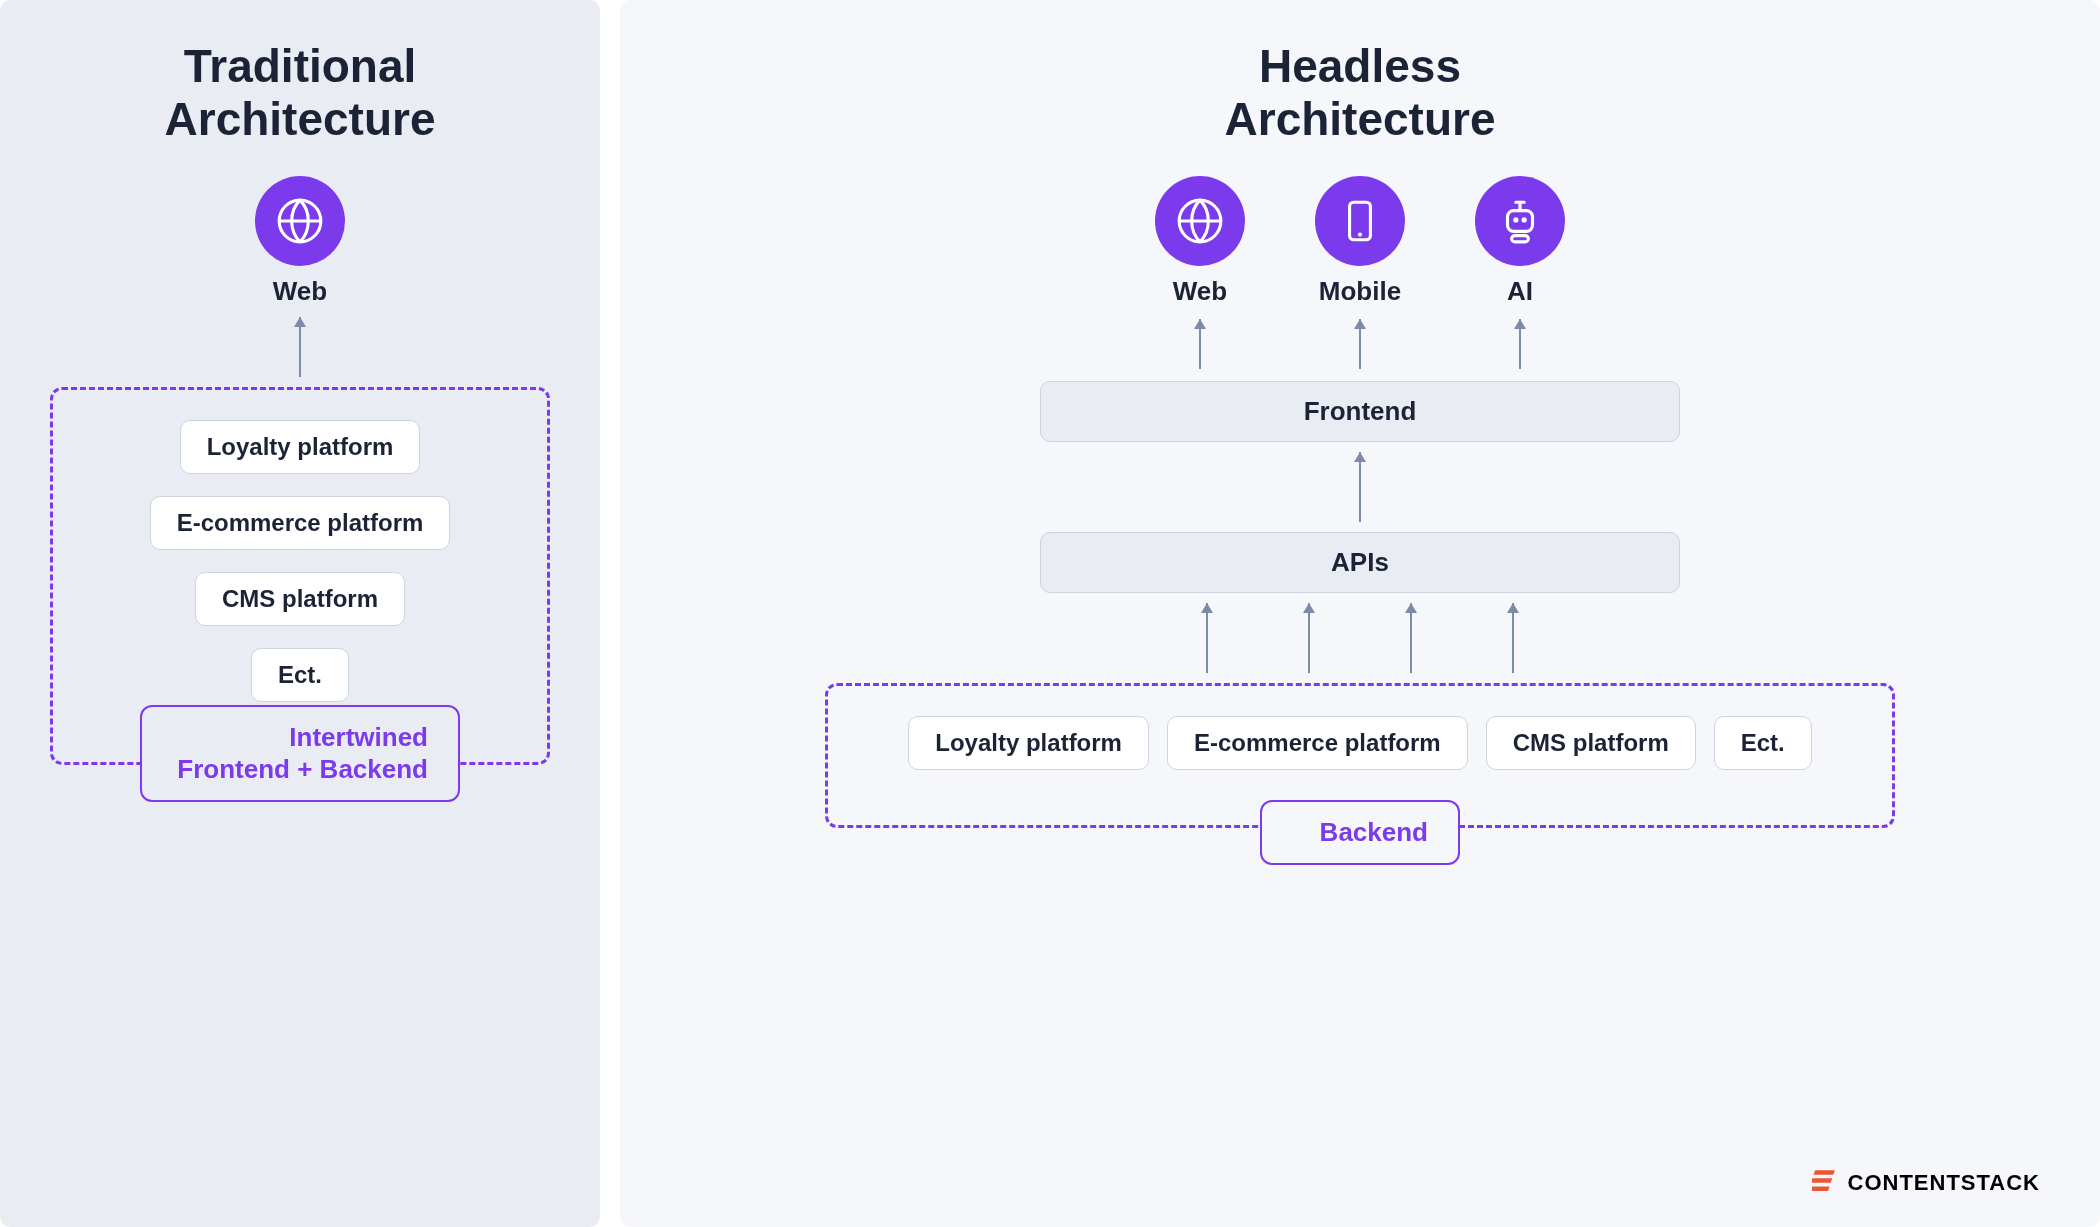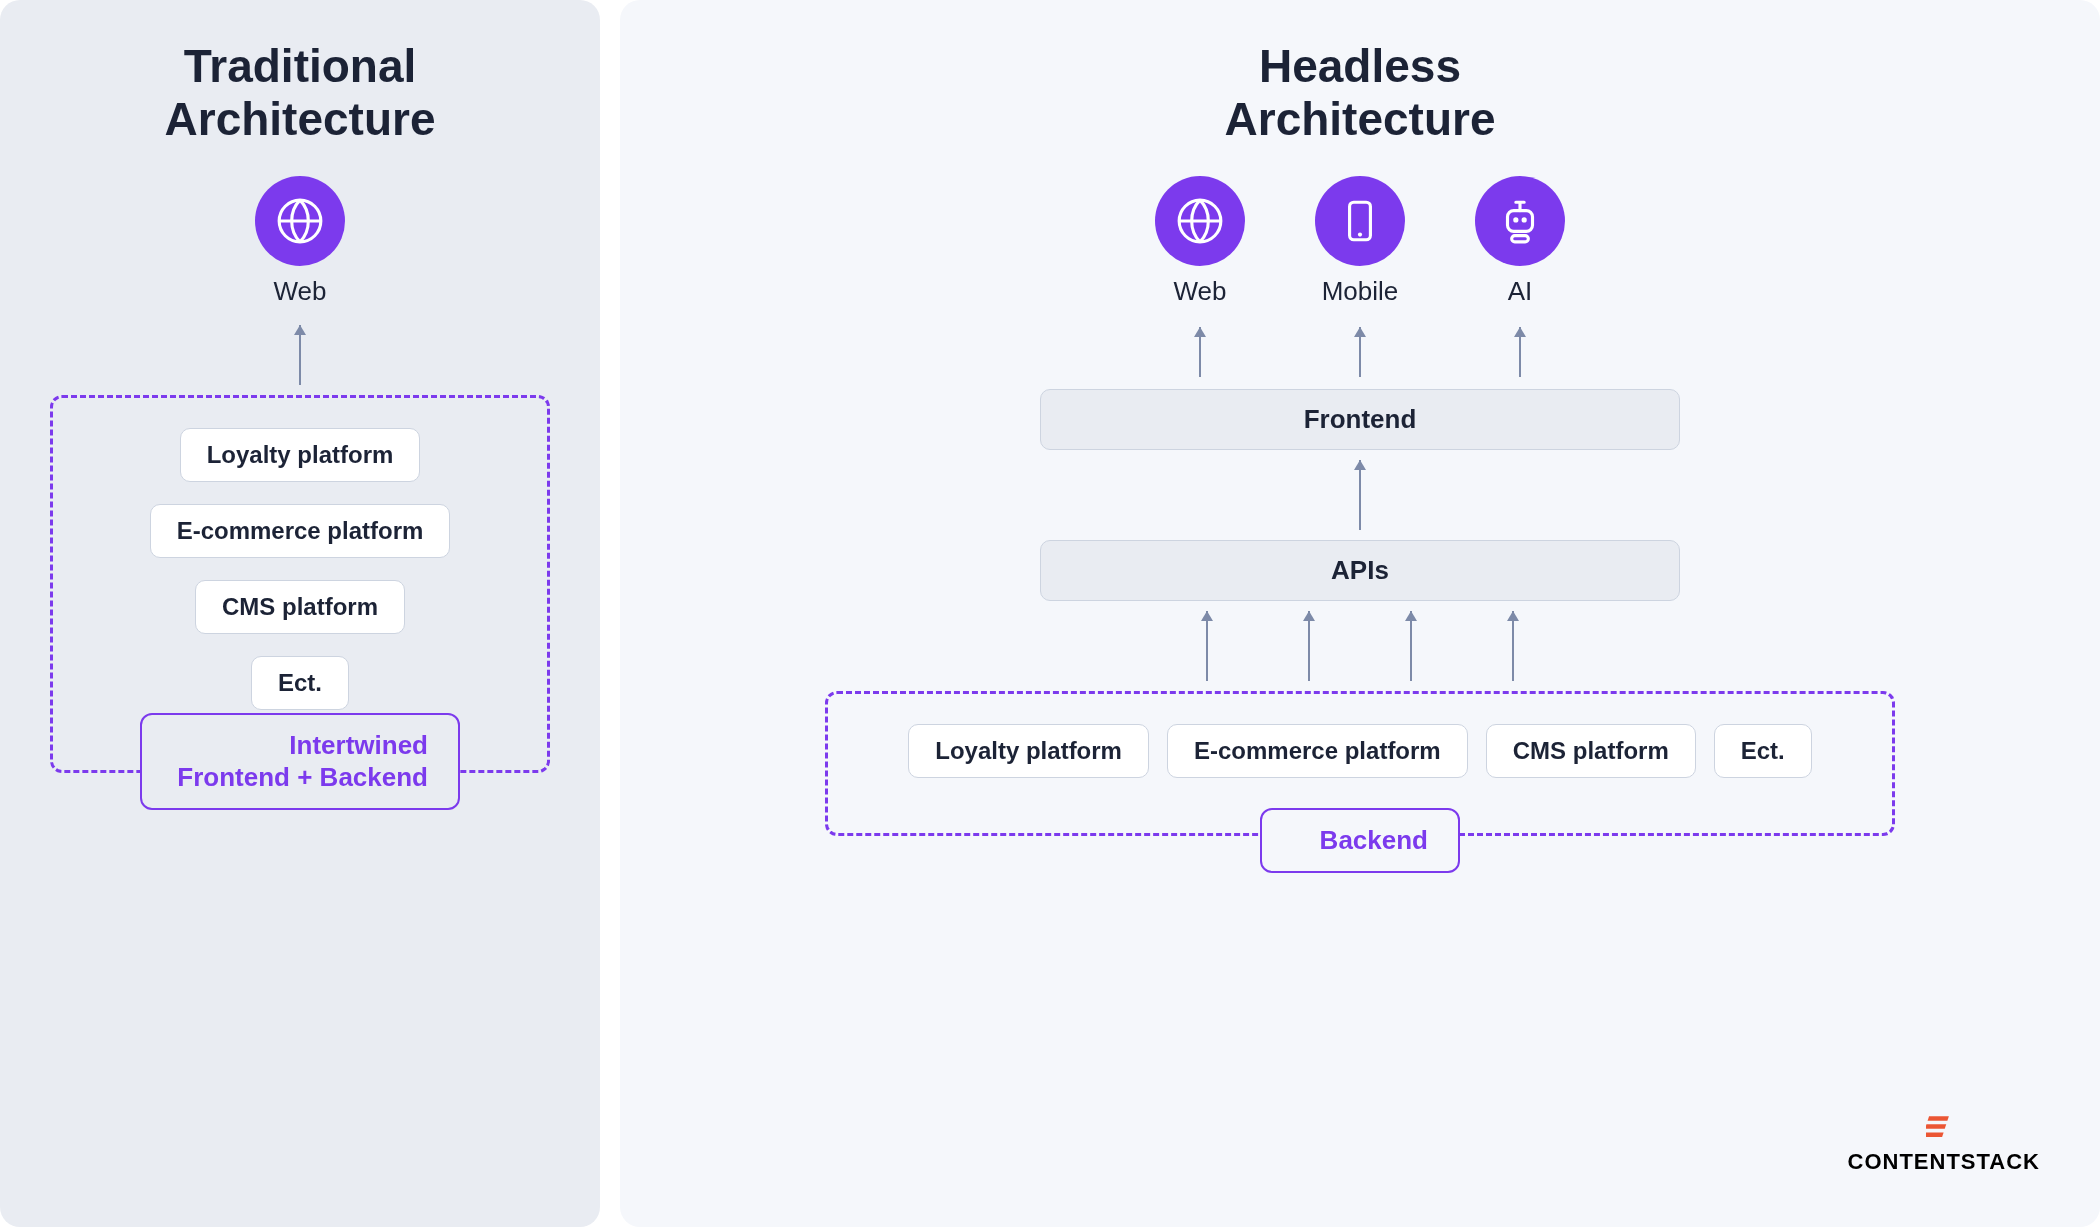--- a/index.html
+++ b/index.html
@@ -5,21 +5,21 @@
   * { box-sizing: border-box; margin: 0; padding: 0; }
   body {
     font-family: -apple-system, BlinkMacSystemFont, "Segoe UI", Helvetica, Arial, sans-serif;
     background: #ffffff;
     width: 2100px;
     height: 1227px;
     display: flex;
     position: relative;
   }
   .panel {
-    border-radius: 20px;
+    border-radius: 11px;
     padding: 40px 50px;
     display: flex;
     flex-direction: column;
     align-items: center;
   }
   .left-panel {
     background: #e9ecf2;
     width: 600px;
     height: 100%;
     margin-right: 20px;
@@ -44,23 +44,22 @@
     border-radius: 50%;
     background: #7c3aed;
     display: flex;
     align-items: center;
     justify-content: center;
     margin-bottom: 10px;
   }
   .icon-circle svg { width: 50px; height: 50px; stroke: #fff; fill: none; stroke-width: 3; }
   .channel-label {
     font-size: 26px;
-    font-weight: 400;
-    color: #1c2336;
-    margin-bottom: 8px;
+    font-weight: 700;
+    color: #1c2336;
     text-align: center;
   }
   .arrow-up {
     width: 2px;
     height: 60px;
     position: relative;
     margin: 10px 0;
   }
   .arrow-up::before {
     content: '';
@@ -149,25 +148,24 @@
   .dashed-box.wide {
     width: 1070px;
     flex-direction: row;
     padding: 30px 30px 55px 30px;
     gap: 18px;
     justify-content: center;
   }
   .brand {
     position: absolute;
     right: 60px;
-    bottom: 52px;
+    bottom: 24px;
     display: flex;
     align-items: center;
     gap: 0;
-    flex-direction: column;
   }
   .brand-text {
     font-size: 22px;
     font-weight: 800;
     letter-spacing: 1px;
     color: #000;
   }
   .brand-icon svg { width: 36px; height: 36px; }
 </style>
 </head>

